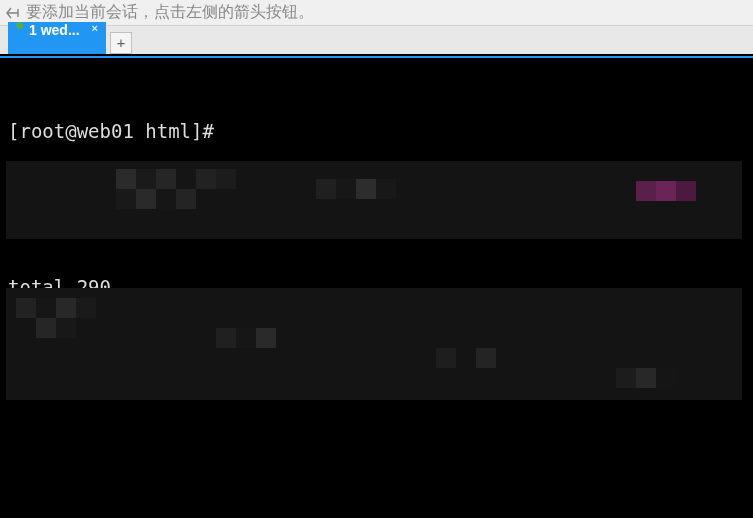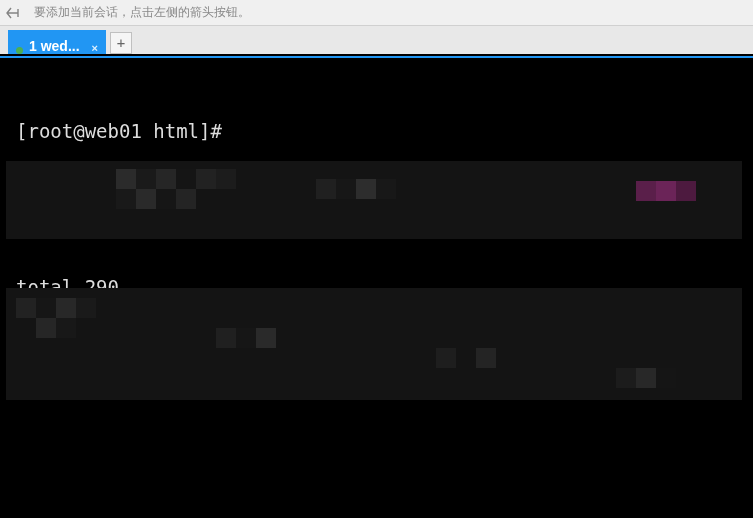--- a/index.html
+++ b/index.html
@@ -22,36 +22,36 @@
     .arrow-icon {
       width: 18px;
       height: 18px;
       display: flex;
       align-items: center;
       justify-content: center;
       opacity: 0.7;
     }
     .hint-text {
       color: #888;
-      font-size: 12px;
+      font-size: 16px;
       font-family: "Microsoft YaHei", sans-serif;
-      margin-left: 12px;
+      margin-left: 4px;
     }
     .tabs-row {
       height: 30px;
       background: #e8e8e8;
       display: flex;
       align-items: flex-end;
       border-bottom: 2px solid #000;
       padding-left: 8px;
     }
     .tab {
-      height: 24px;
-      display: flex;
-      align-items: flex-end;
+      height: 32px;
+      display: flex;
+      align-items: flex-start;
       padding: 0 8px;
       font-size: 14px;
       font-family: "Segoe UI", sans-serif;
       font-weight: bold;
       position: relative;
     }
     .tab.active {
       background: #2196f3;
       color: #fff;
     }
@@ -79,21 +79,21 @@
       justify-content: center;
       font-size: 14px;
       color: #666;
       cursor: pointer;
     }
     .terminal {
       background: #000;
       color: #ddd;
       font-size: 19px;
       line-height: 26px;
-      padding: 8px 16px;
+      padding: 8px 8px;
       height: calc(518px - 26px - 30px);
       white-space: pre;
       position: relative;
       overflow: hidden;
       border-top: 2px solid #2196f3;
     }
     .term-line {
       white-space: pre;
     }
     .redacted-block {

